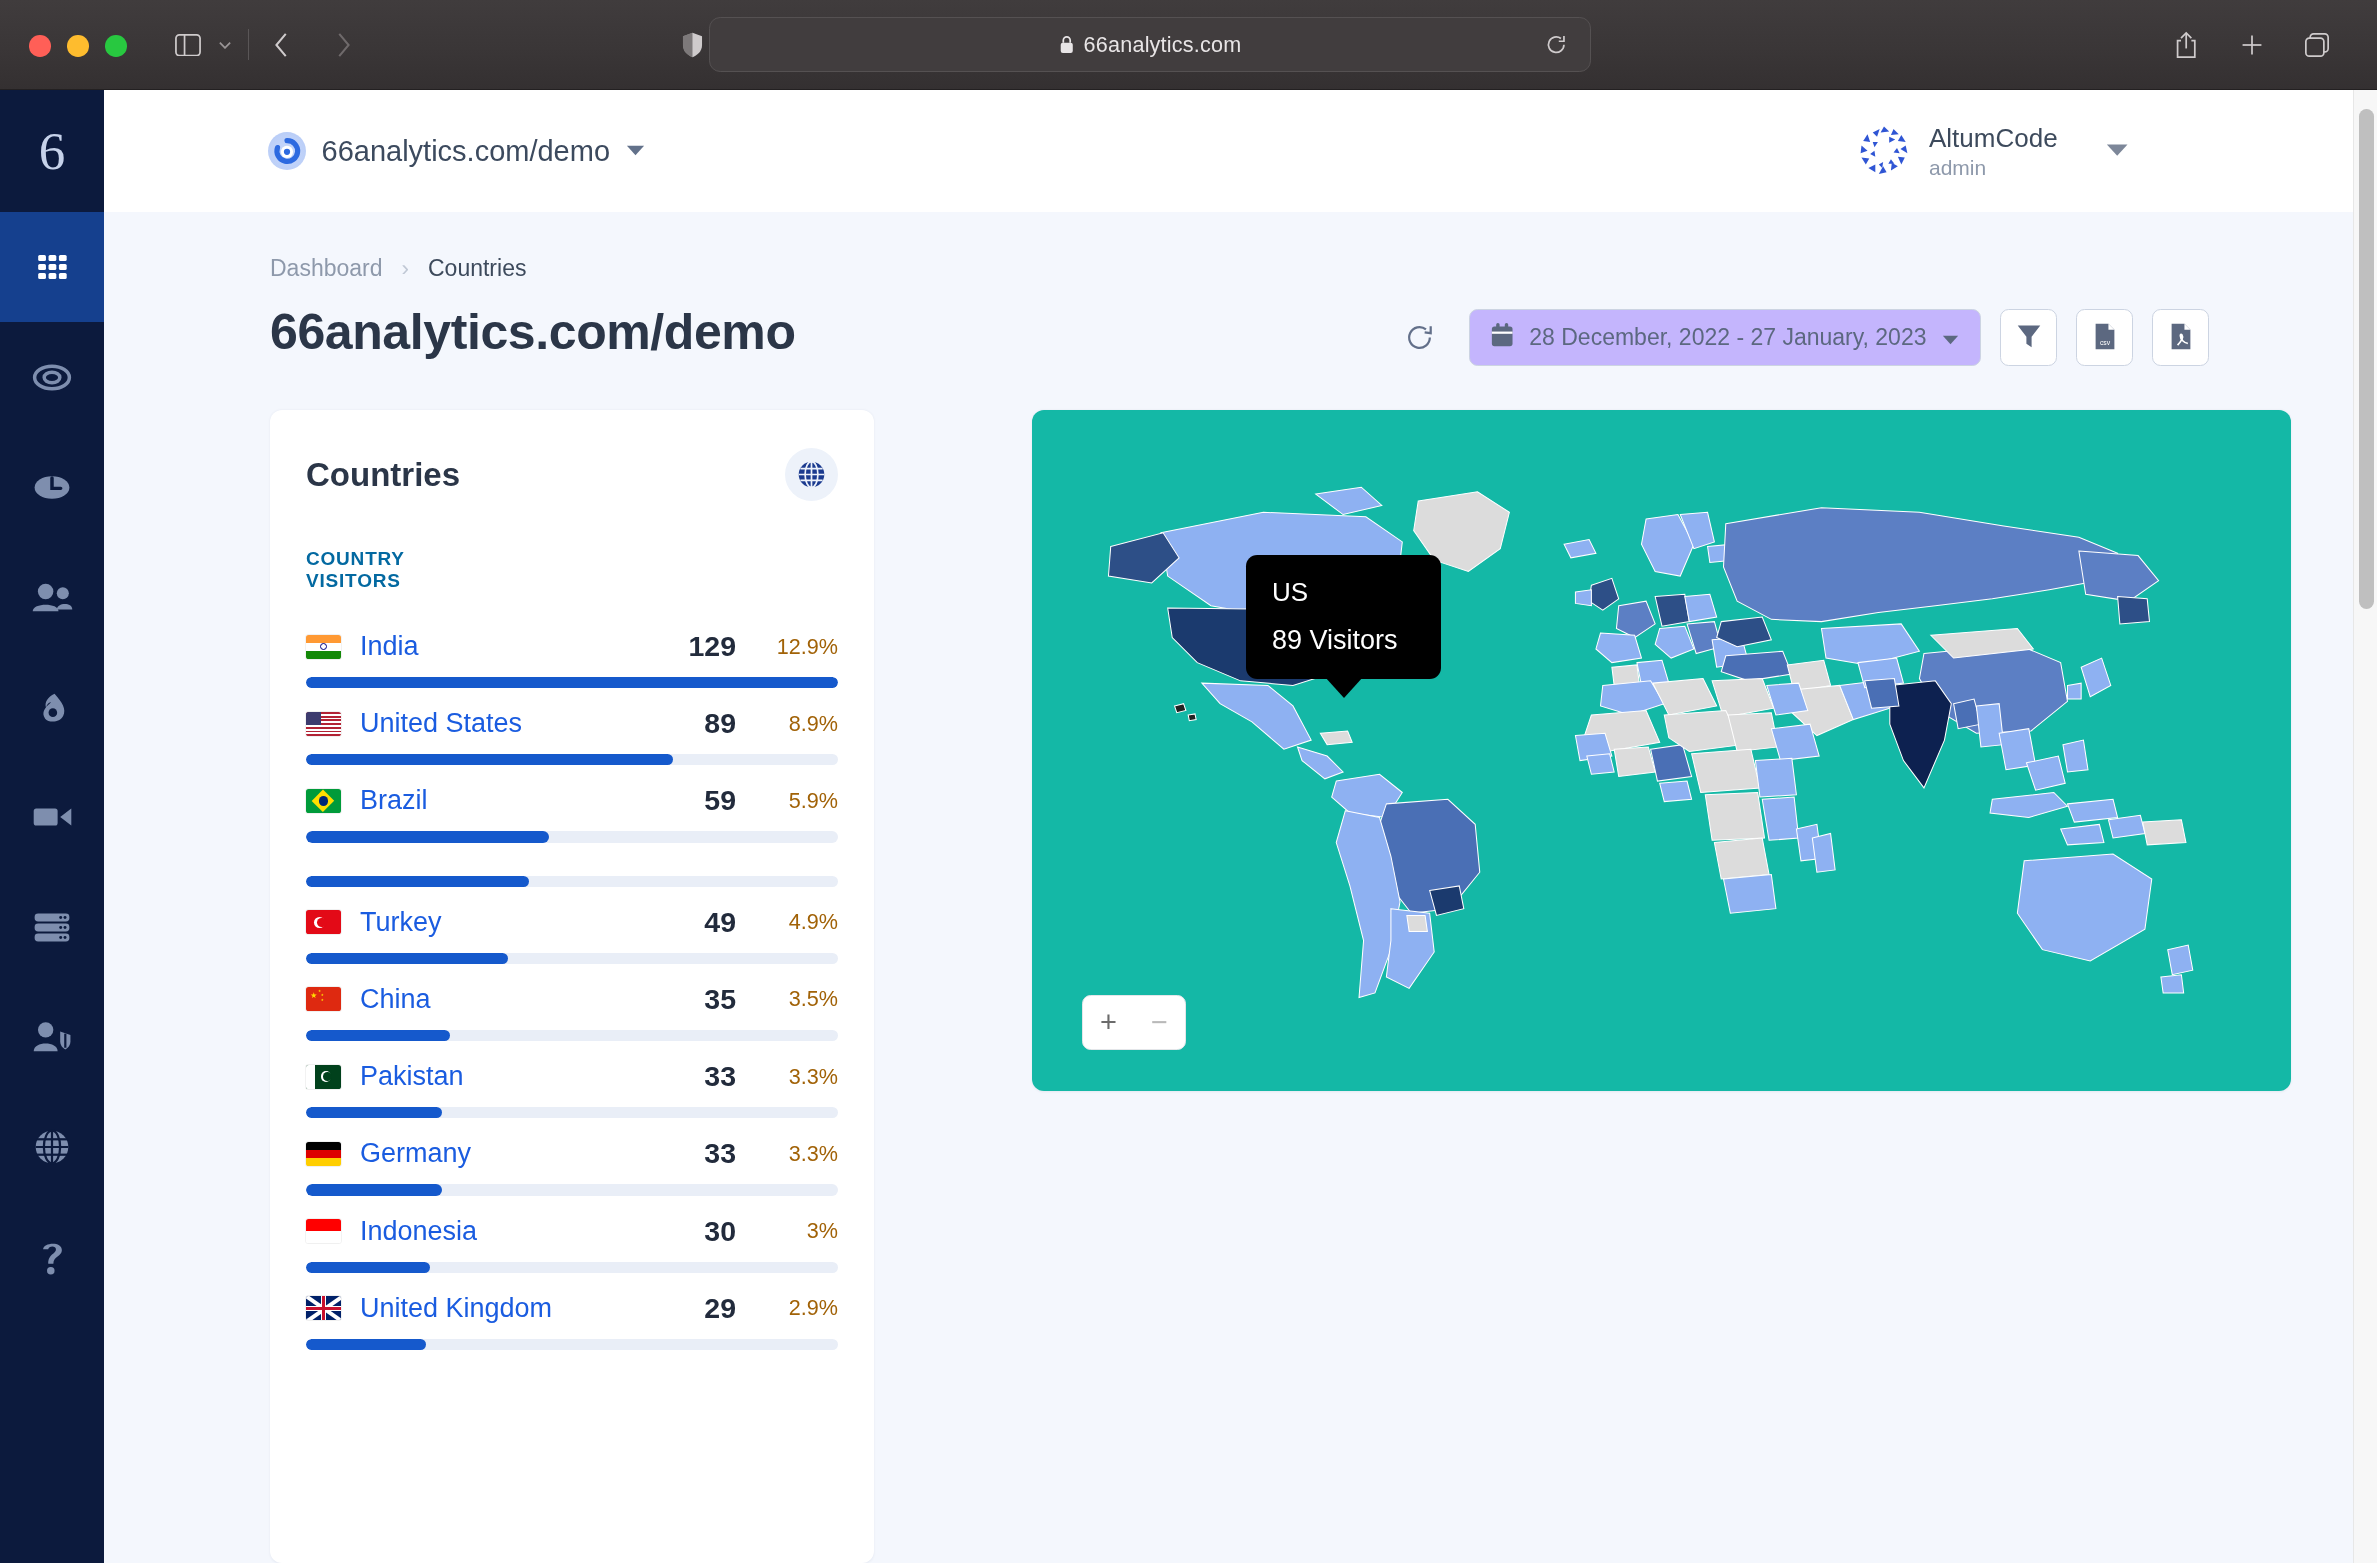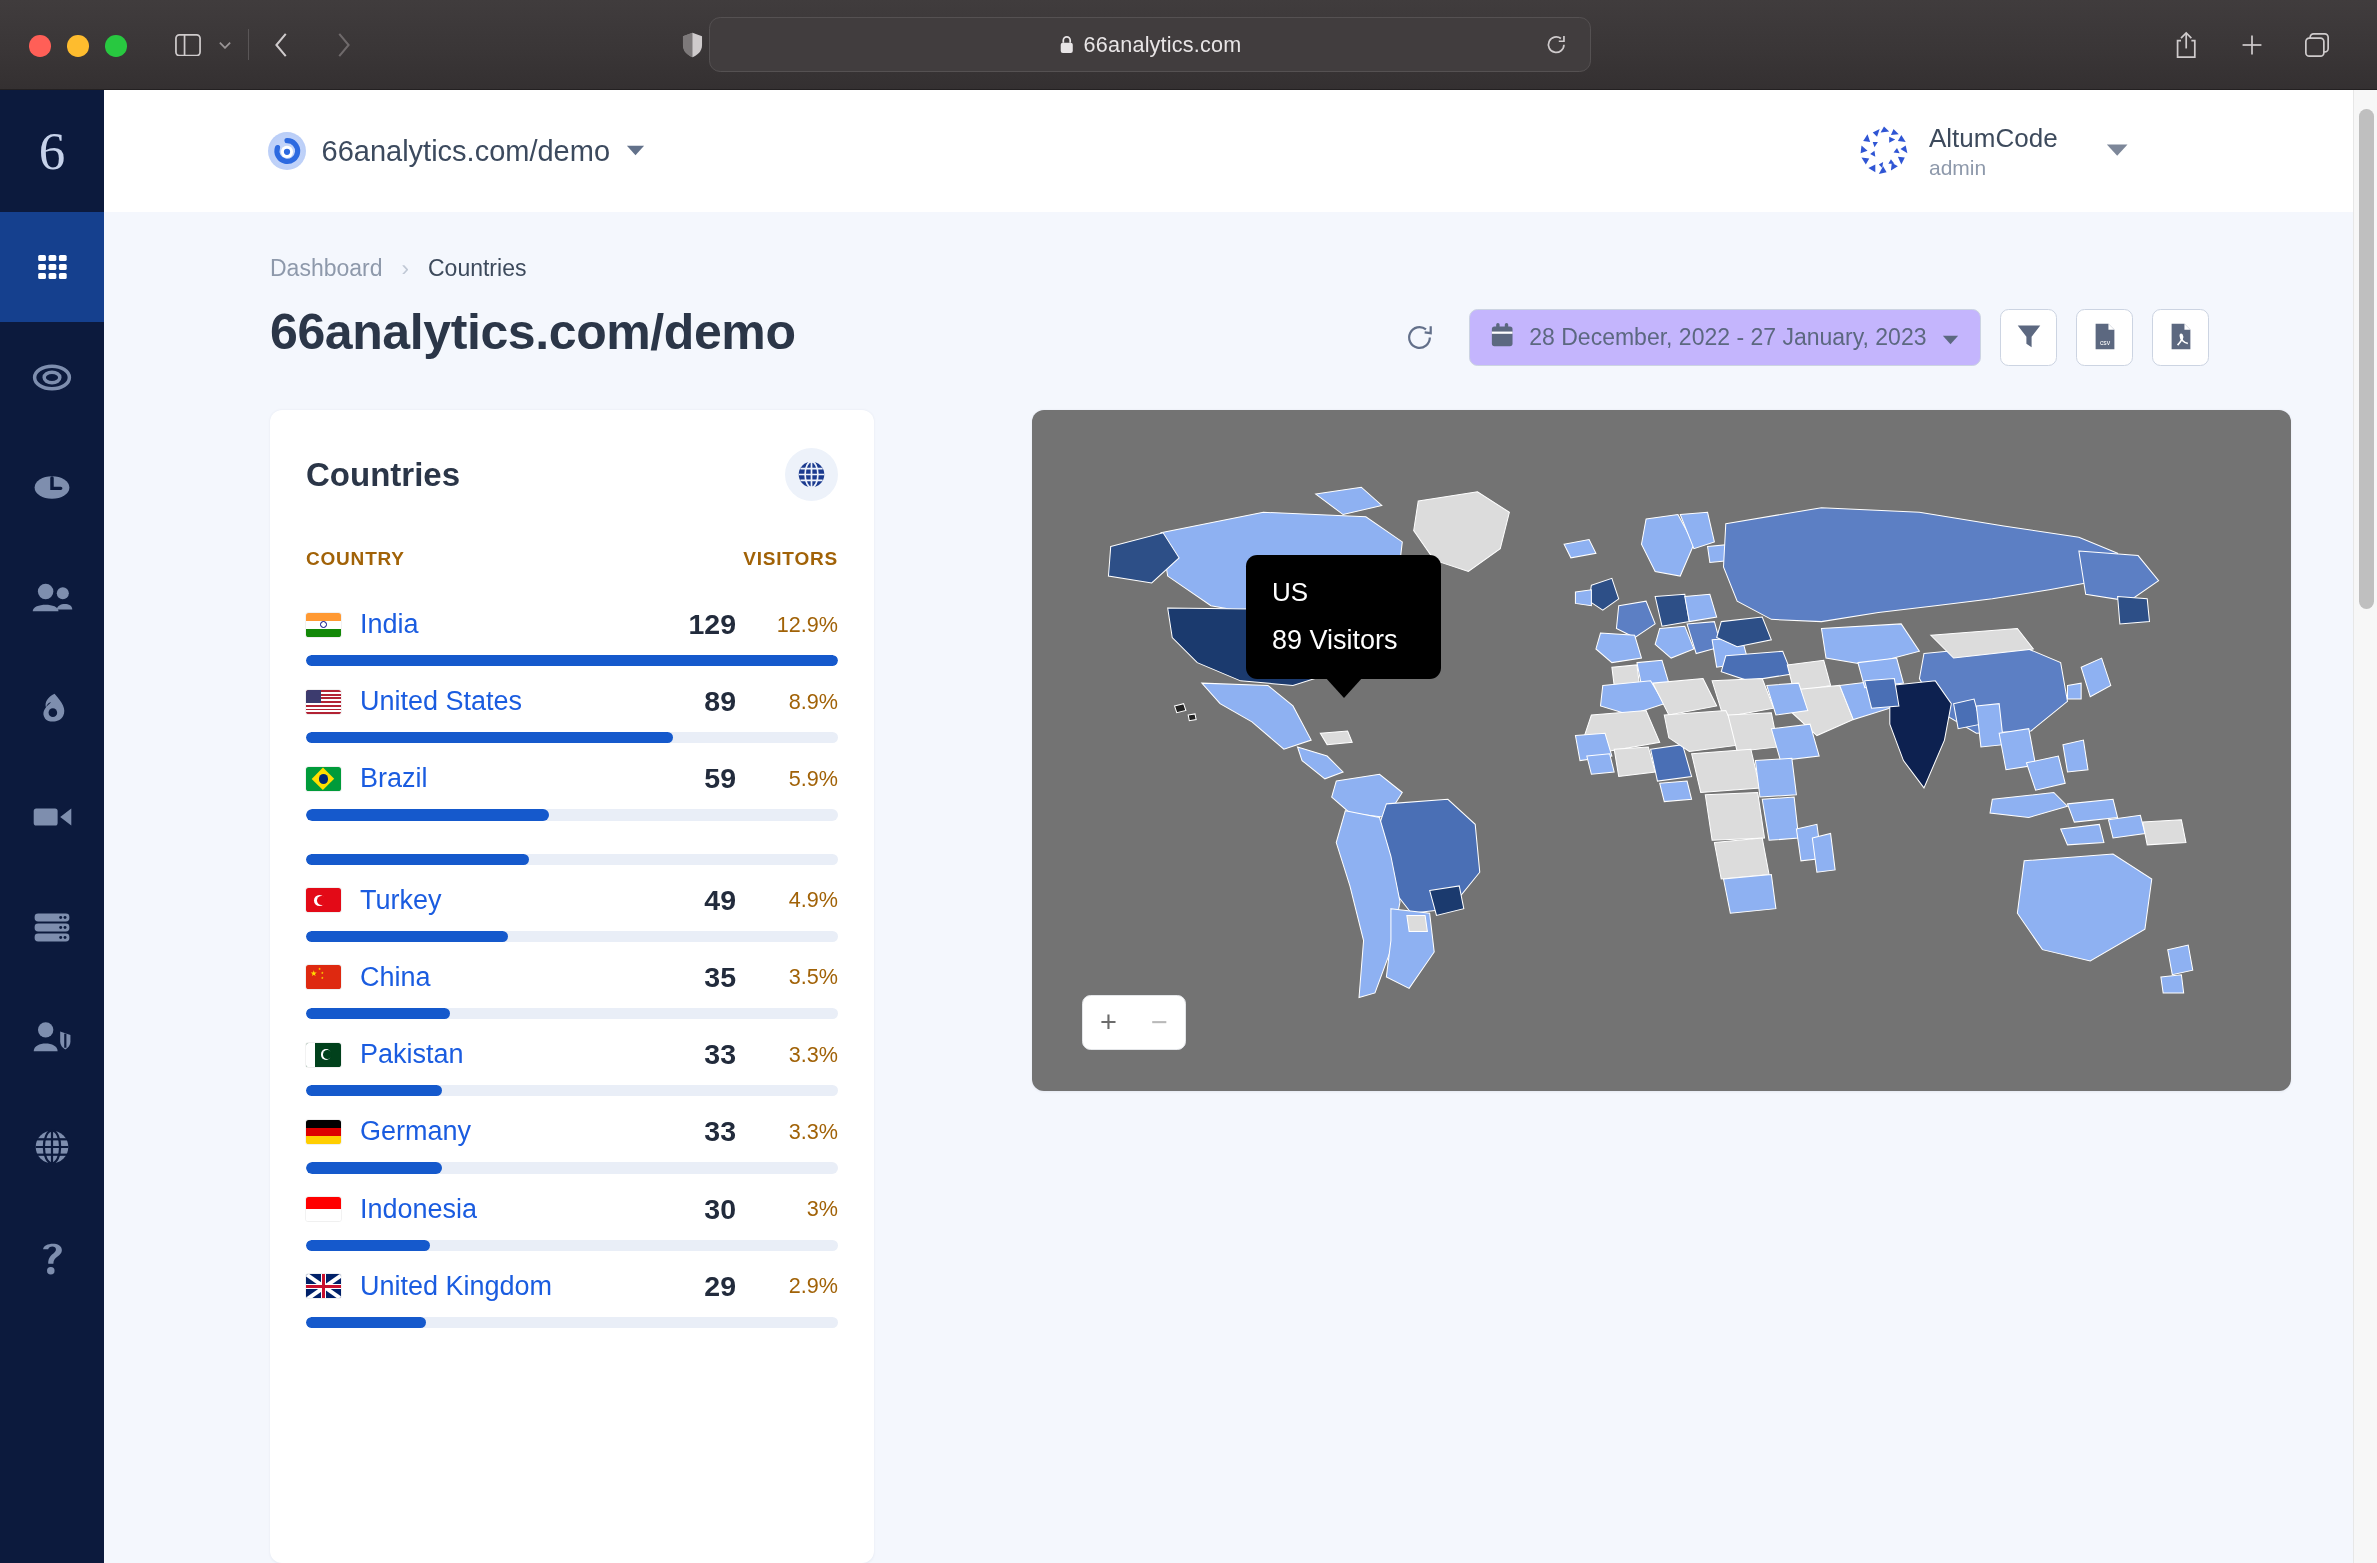--- a/index.html
+++ b/index.html
@@ -117,36 +117,36 @@
     position: absolute; left: 166px; top: 198px; width: 604px; height: 1153px;
     background: #fff; border-radius: 12px; box-shadow: 0 0.9px 2.6px rgba(30,45,80,.07);
     overflow: hidden;
   }
   #countries-header { display: flex; align-items: center; justify-content: space-between;
     padding: 38px 36px 0 36px; }
   #countries-title { font-size: 33px; font-weight: bold; color: #2b3648; }
   #globe-chip { width: 53px; height: 53px; border-radius: 50%; background: #edf2fa;
     display: flex; align-items: center; justify-content: center; color: #1a3a8f; }
   #table-head { display: flex; justify-content: space-between; padding: 47px 36px 0 36px;
-    font-size: 19px; font-weight: bold; letter-spacing: 0.8px; color: #a16207; }
+    font-size: 19px; font-weight: bold; letter-spacing: 0.8px; color: #0369a1; flex-direction: column; }
   #country-rows { padding: 19px 36px 0 36px; }
   .country-row { padding-top: 19px; }
   .row-top { display: flex; align-items: center; }
   .flag { width: 35px; height: 24px; border-radius: 2.6px; overflow: hidden; flex: none;
     box-shadow: 0 0 0 0.9px rgba(0,0,0,.06); position: relative; }
   .country-name { margin-left: 19px; font-size: 27px; color: #1a5ce0; flex: 1 1 auto;
     white-space: nowrap; overflow: hidden; text-overflow: ellipsis; }
   .visitors { font-size: 28.5px; font-weight: bold; color: #222b3c; text-align: right; width: 104px; }
   .percent { font-size: 21.6px; color: #a16207; text-align: right; width: 102px; }
   .bar-track { margin-top: 14px; height: 11.2px; border-radius: 7px; background: #e9eef7; overflow: hidden; }
   .bar-fill { height: 100%; border-radius: 7px; background: #1559cc; }
 
   #map-panel {
     position: absolute; left: 928px; top: 198px; width: 1259px; height: 681px;
-    background: #737373; border-radius: 12px; box-shadow: 0 0.9px 2.6px rgba(30,45,80,.07);
+    background: #14b8a6; border-radius: 12px; box-shadow: 0 0.9px 2.6px rgba(30,45,80,.07);
     overflow: hidden;
   }
   #map-svg-wrap { position: absolute; left: 0; top: 0; width: 1259px; height: 681px; }
   #map-svg-wrap svg { position: absolute; left: 50%; top: 52%; transform: translate(-50%,-50%);
     width: 1139px; height: 604px; }
 
   #map-tooltip {
     position: absolute; left: 214px; top: 145px; width: 195px; background: #000;
     border-radius: 11.2px; padding: 22.4px 26px; color: #fff; z-index: 5;
   }

